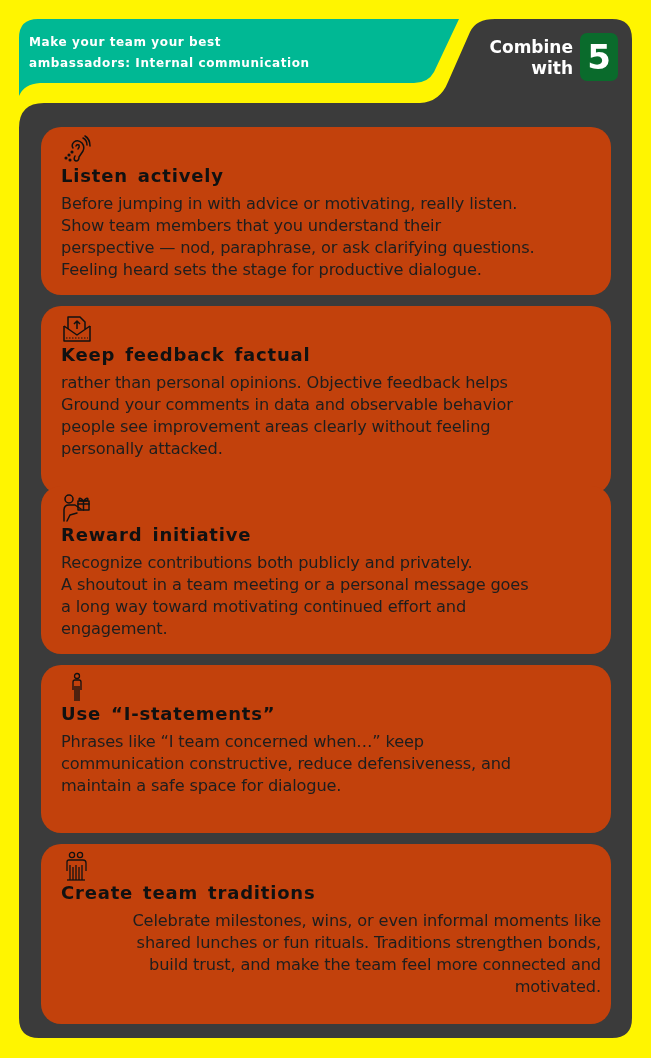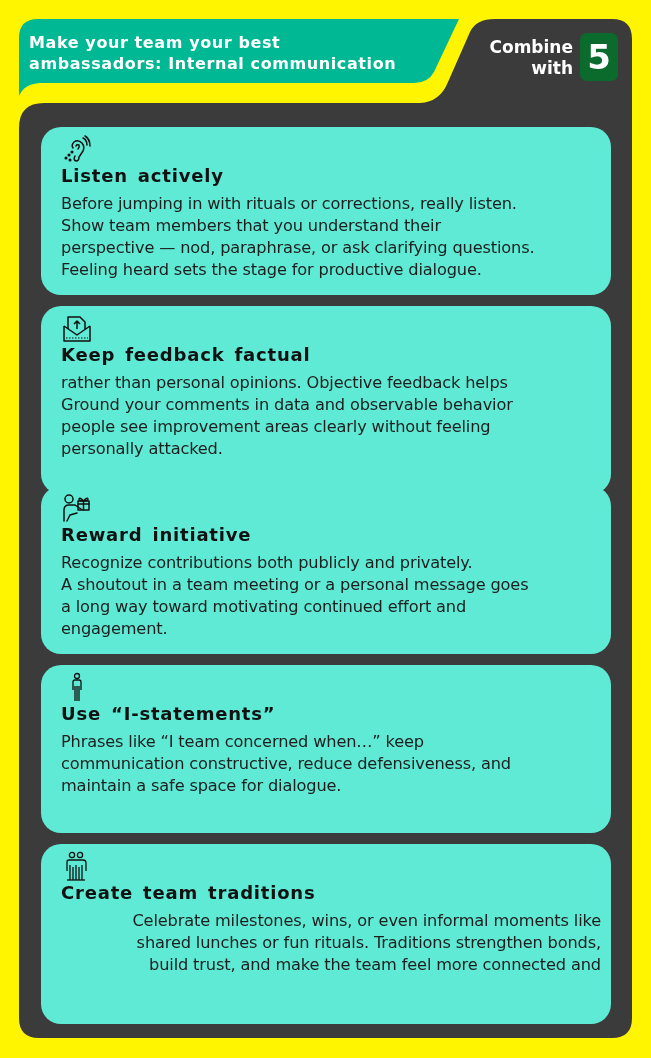--- a/index.html
+++ b/index.html
@@ -9,21 +9,21 @@
     position: relative;
     font-family: "DejaVu Sans", sans-serif;
   }
   .bg-shape { position: absolute; left: 0; top: 0; width: 651px; height: 1058px; }
   .title {
     position: absolute;
     left: 29px; top: 32px;
     color: #ffffff;
     font-family: "DejaVu Sans", sans-serif;
     font-weight: bold;
-    font-size: 16px;
+    font-size: 12px;
     line-height: 21px;
     letter-spacing: 0.6px;
     width: 420px;
   }
   .combine {
     position: absolute;
     right: 78px; top: 37px;
     color: #ffffff;
     font-family: "DejaVu Sans", sans-serif;
     font-weight: bold;
@@ -41,21 +41,21 @@
     font-family: "DejaVu Sans", sans-serif;
     font-weight: bold;
     font-size: 34px;
     line-height: 48px;
     text-align: center;
   }
   .card {
     position: absolute;
     left: 41px;
     width: 570px;
-    background: #5eead4;
+    background: #c2410c;
     border-radius: 20px;
   }
   .card .icon {
     position: absolute;
     left: 20px; top: 7px;
     width: 32px; height: 30px;
   }
   .card .icon svg { width: 32px; height: 30px; display: block; }
   .card .heading {
     position: absolute;
@@ -109,21 +109,21 @@
       <path d="M22 4 Q26 6 26 11"></path>
       <path d="M24 2 Q29 5 29 12"></path>
       <circle cx="5" cy="24" r="0.8" fill="#111"></circle>
       <circle cx="8" cy="21" r="0.8" fill="#111"></circle>
       <circle cx="9" cy="26" r="0.8" fill="#111"></circle>
       <circle cx="11" cy="18" r="0.8" fill="#111"></circle>
     </svg>
   </div>
   <div class="heading">Listen actively</div>
   <div class="body">
-    <span>Before jumping in with rituals or corrections, really listen.</span>
+    <span>Before jumping in with advice or motivating, really listen.</span>
     <span>Show team members that you understand their</span>
     <span>perspective — nod, paraphrase, or ask clarifying questions.</span>
     <span>Feeling heard sets the stage for productive dialogue.</span>
   </div>
 </div>
 
 <div class="card" style="top:306px;height:188px;">
   <div class="icon">
     <svg viewBox="0 0 32 30" fill="none" stroke="#111" stroke-width="1.5" stroke-linejoin="round">
       <path d="M3 13 L3 28 L29 28 L29 13"></path>
@@ -186,14 +186,15 @@
       <path d="M6 20 L6 11 Q6 9 8 9 L22 9 Q25 9 25 12 L25 20"></path>
       <path d="M9 29 L9 14 M12 29 L12 16 M15 29 L15 14 M18 29 L18 16 M21 29 L21 14"></path>
       <path d="M6 29 L24 29"></path>
     </svg>
   </div>
   <div class="heading">Create team traditions</div>
   <div class="body">
     <span>Celebrate milestones, wins, or even informal moments like</span>
     <span>shared lunches or fun rituals. Traditions strengthen bonds,</span>
     <span>build trust, and make the team feel more connected and</span>
+    <span>motivated.</span>
   </div>
 </div>
 
 </body></html>

